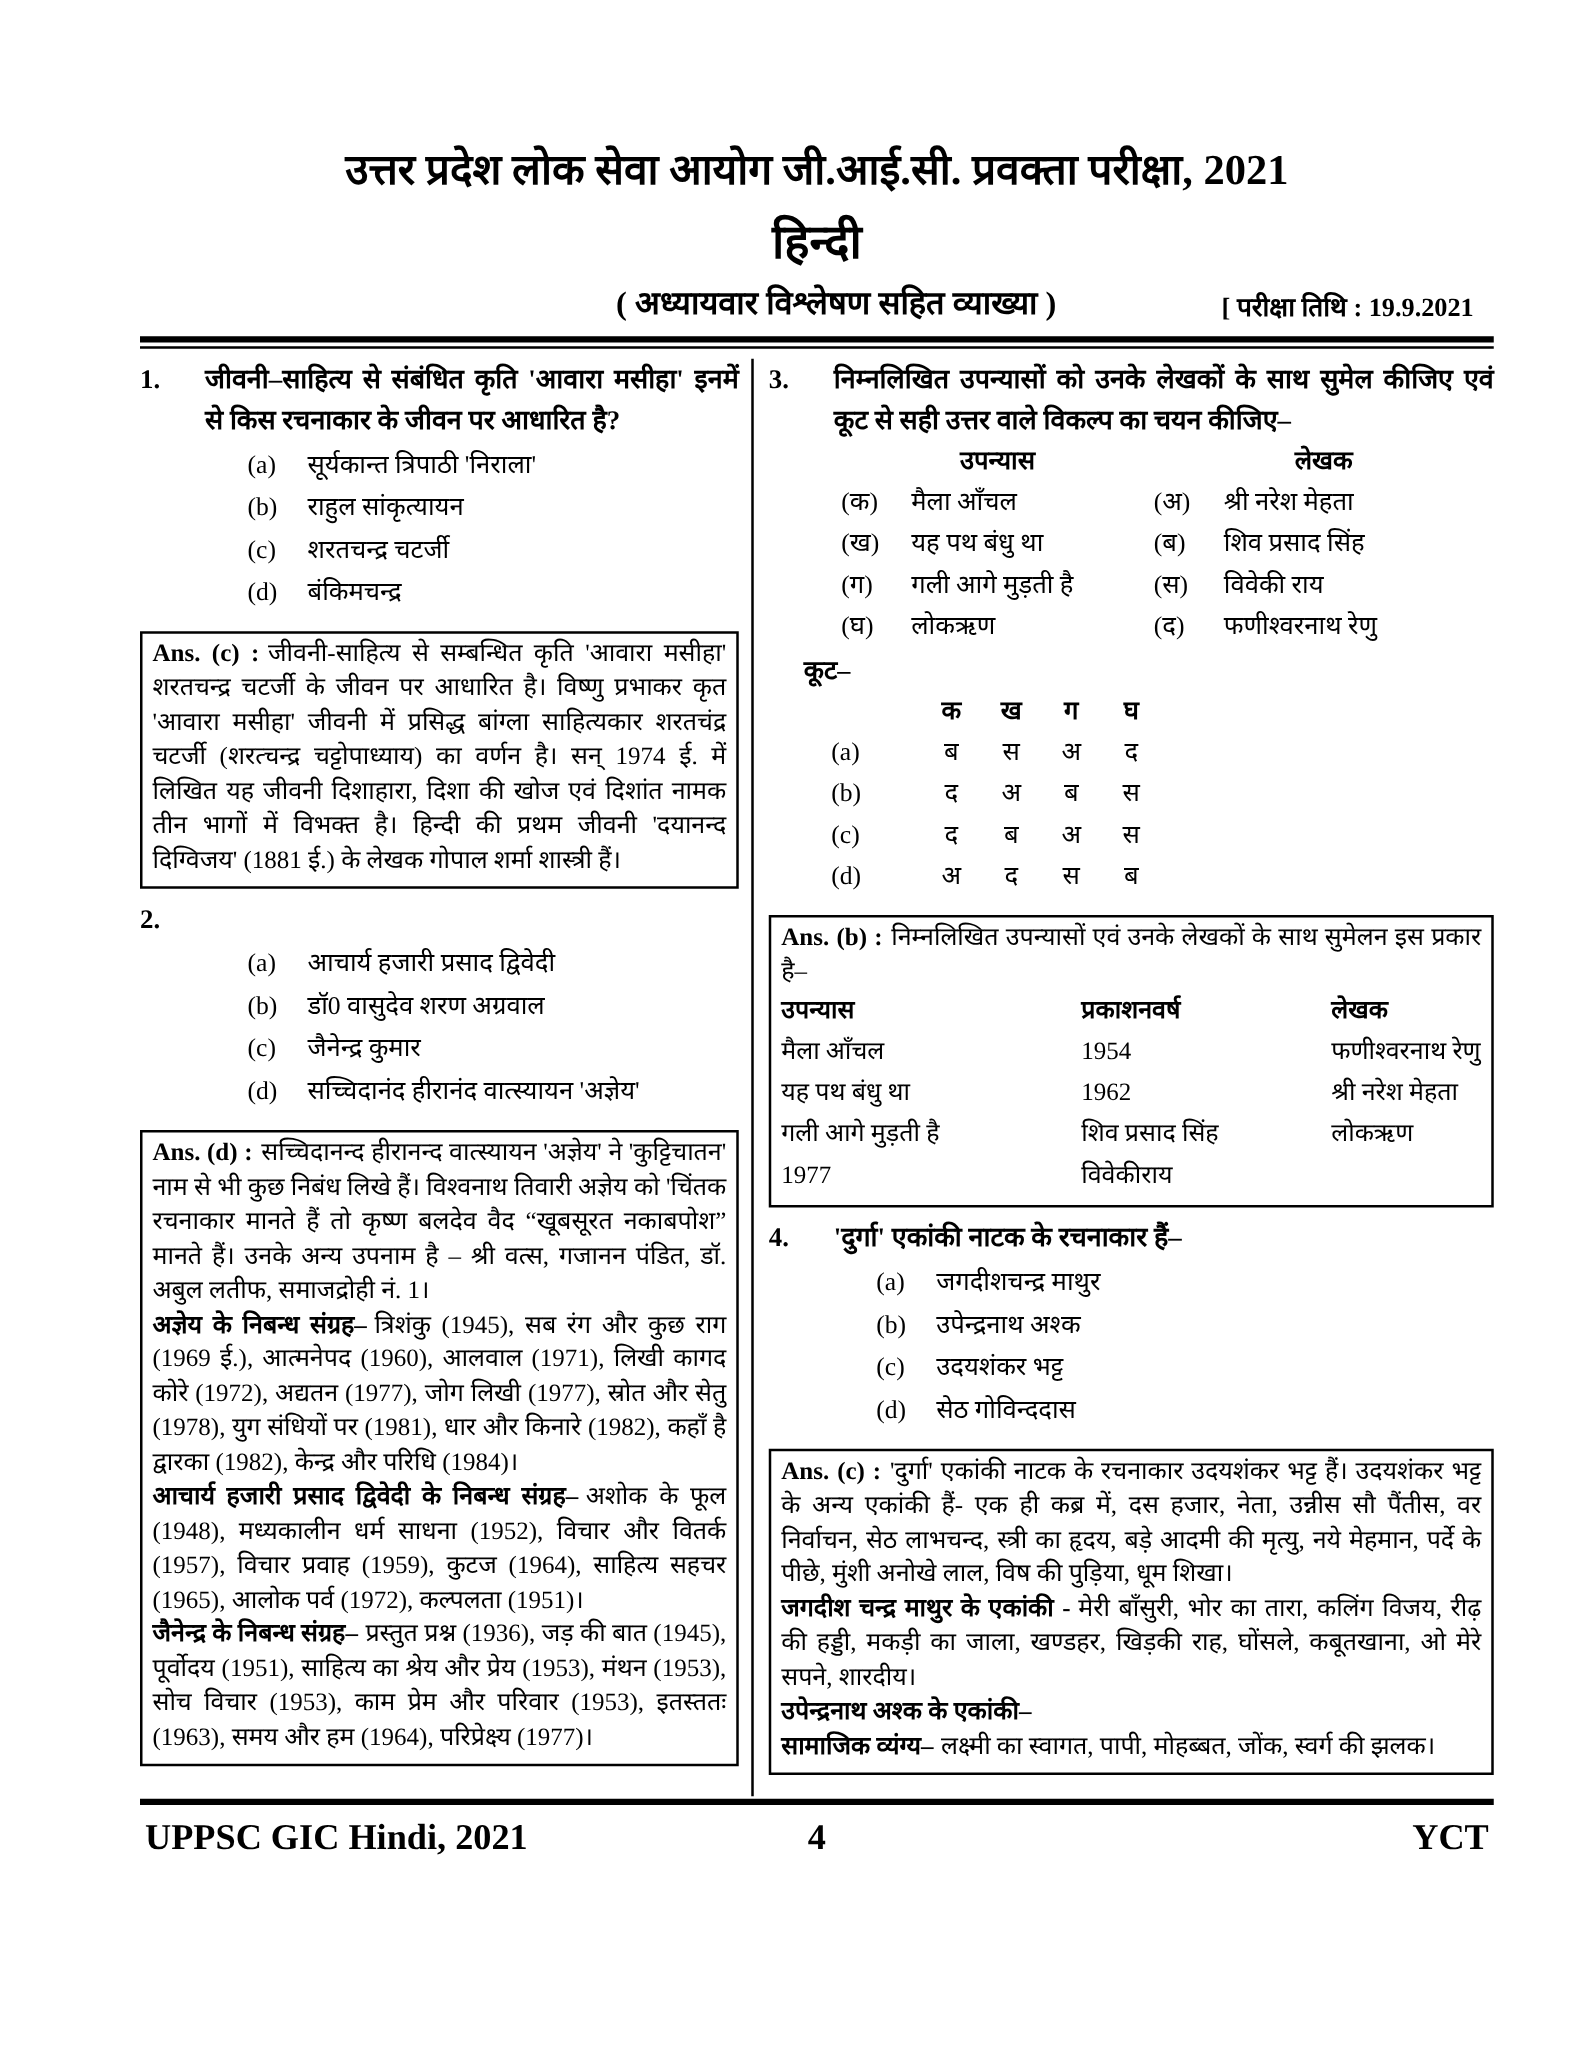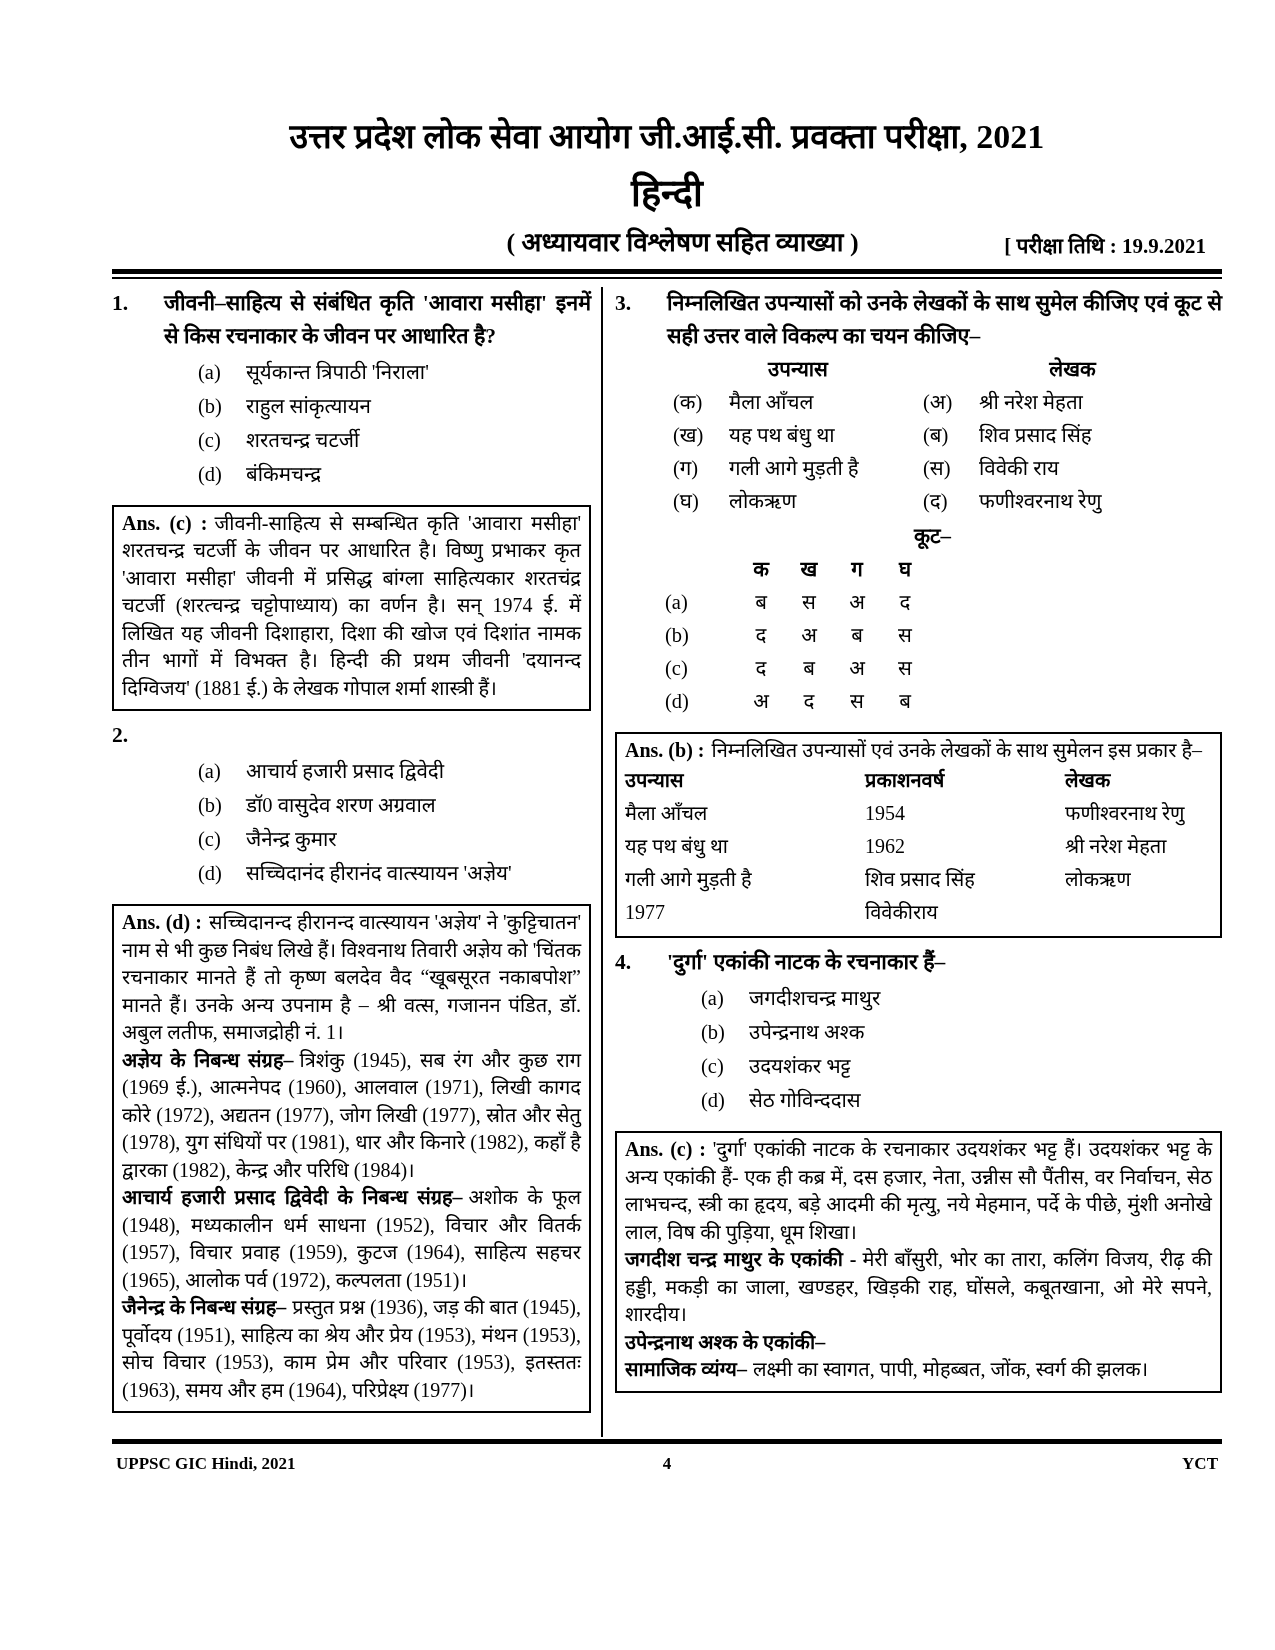--- a/index.html
+++ b/index.html
@@ -1,21 +1,21 @@
 <!DOCTYPE html>
 <html><head>
 <meta charset="utf-8">
 <style>
   html,body { margin:0; padding:0; background:#ffffff; }
   body {
     width:1275px; min-height:1650px;
     font-family:"Liberation Serif","DejaVu Serif","DejaVu Sans",serif;
     color:#000;
   }
-  .page { padding:0 53px 40px 112px; position:relative; }
+  .page { padding:0 80px 40px 112px; position:relative; }
 
   
   header { padding-top:116px; text-align:center; }
   .main-title { font-size:34px; font-weight:bold; line-height:1.25; }
   .subject-title { font-size:38px; font-weight:bold; margin-top:6px; }
   .sub1 { font-size:26px; font-weight:bold; margin-top:26px; }
   .sub2-row { position:relative; margin-top:6px; height:38px; }
   .sub2 { font-size:26px; font-weight:bold;margin-left:31px; }
   .exam-date { position:absolute; right:16px; bottom:2px; font-size:21px; font-weight:bold; }
 
@@ -47,32 +47,32 @@
   .ansbox p { margin:0; }
   .sec-head { font-weight:bold; margin-right:6px; }
 
   
   .match { margin:0 0 2px 58px; font-size:20.5px; line-height:33px; }
   .match-headers { display:grid; grid-template-columns:250px 1fr; font-weight:bold; }
   .match-headers span { text-align:center; }
   .match-row { display:grid; grid-template-columns:56px 194px 56px 1fr; }
 
   
-  .koot-label { font-weight:bold; font-size:21px; line-height:33px; padding-left:28px;text-align:center; }
+  .koot-label { font-weight:bold; font-size:21px; line-height:33px; padding-left:28px; }
   .koot { padding-left:50px; font-size:20.5px; line-height:33px; }
   .koot-row { display:grid; grid-template-columns:72px 48px 48px 48px 48px; }
   .koot-row span { text-align:center; }
   .koot-row .klabel { text-align:left; }
   .koot-head { font-weight:bold; }
 
   
   .ans-table { display:grid; grid-template-columns:240px 200px 1fr; font-size:20px; line-height:33px; }
   .ans-table .th { font-weight:bold; }
 
-  footer { display:flex; align-items:center; font-size:17px; font-weight:bold; padding:10px 4px 0; }
+  footer { display:flex; align-items:center; font-size:29px; font-weight:bold; padding:10px 4px 0; }
   footer .f-left { flex:1; text-align:left; }
   footer .f-center { flex:0; }
   footer .f-right { flex:1; text-align:right; }
 </style>
 </head>
 <body>
 
 <div class="page">
 
   <header>

